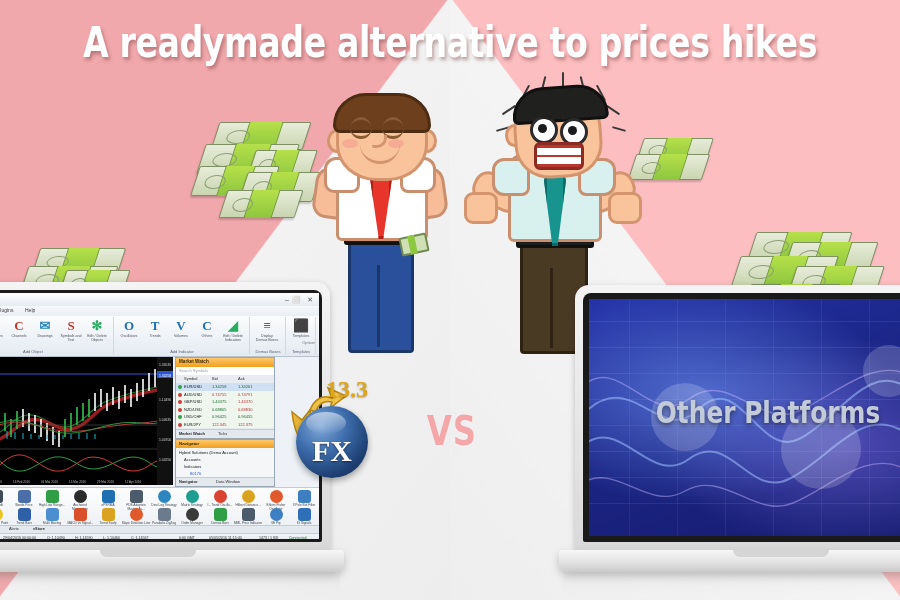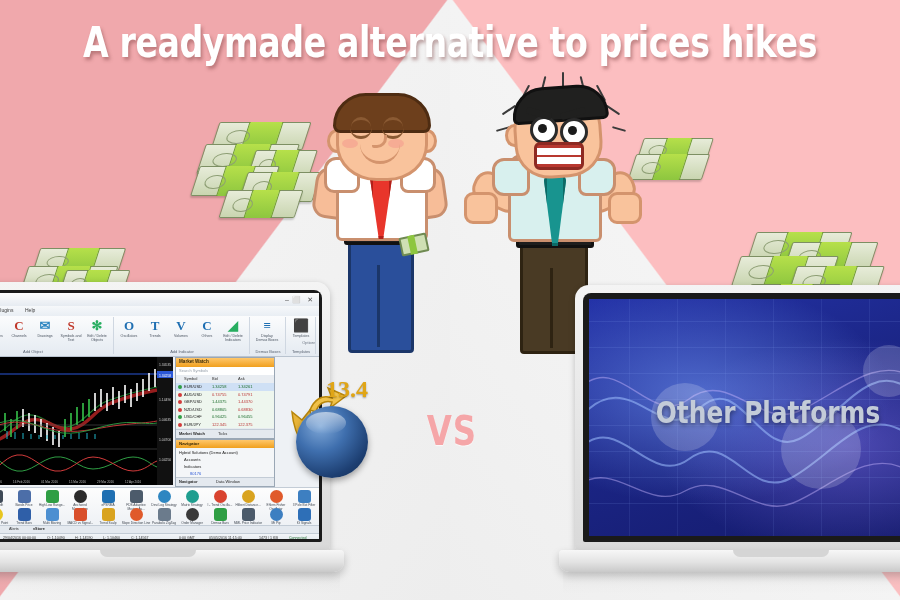--- a/index.html
+++ b/index.html
@@ -708,18 +708,19 @@
     <div class="reflect" style="left:-12px;top:287px;width:410px;height:22px;opacity:.4;"></div>
   </div>
 
   <div id="fxlogo">
     <svg width="96" height="105" viewBox="0 0 96 105" style="position:absolute;left:0;top:0;">
       <path d="M4,34 C6,60 22,82 40,90 C30,70 24,50 22,32 L14,42 Z" fill="#e8b53a" stroke="#b8860b" stroke-width="1.5"></path>
       <path d="M22,32 C26,22 34,16 44,20 L40,10 L58,18 L42,30 L44,24 C36,22 30,26 28,34 Z" fill="#f0c24a" stroke="#b8860b" stroke-width="1.5"></path>
     </svg>
     <div class="sphere"></div>
     <div class="gloss"></div>
-    <div class="ver">13.4</div>
+    <div class="fx">FX</div>
+    <div class="ver">13.3</div>
   </div>
 
   <div id="vs">VS</div>
 
 </div>
 
 </body></html>

